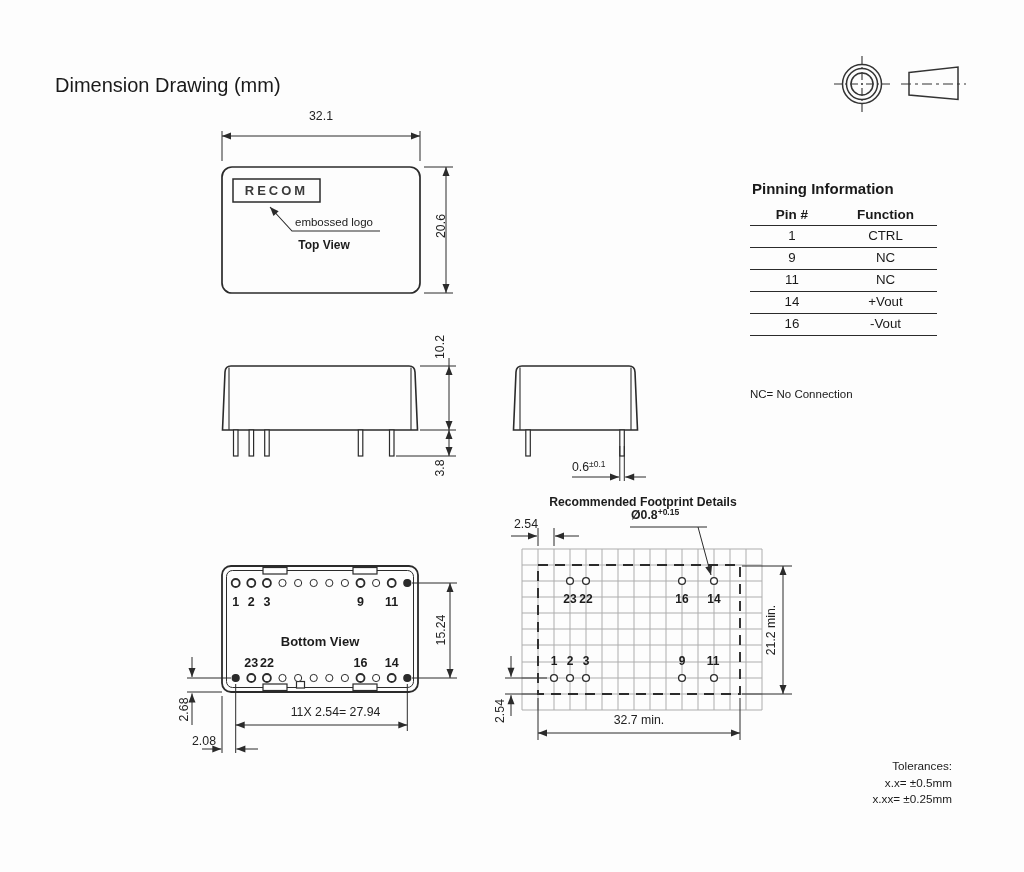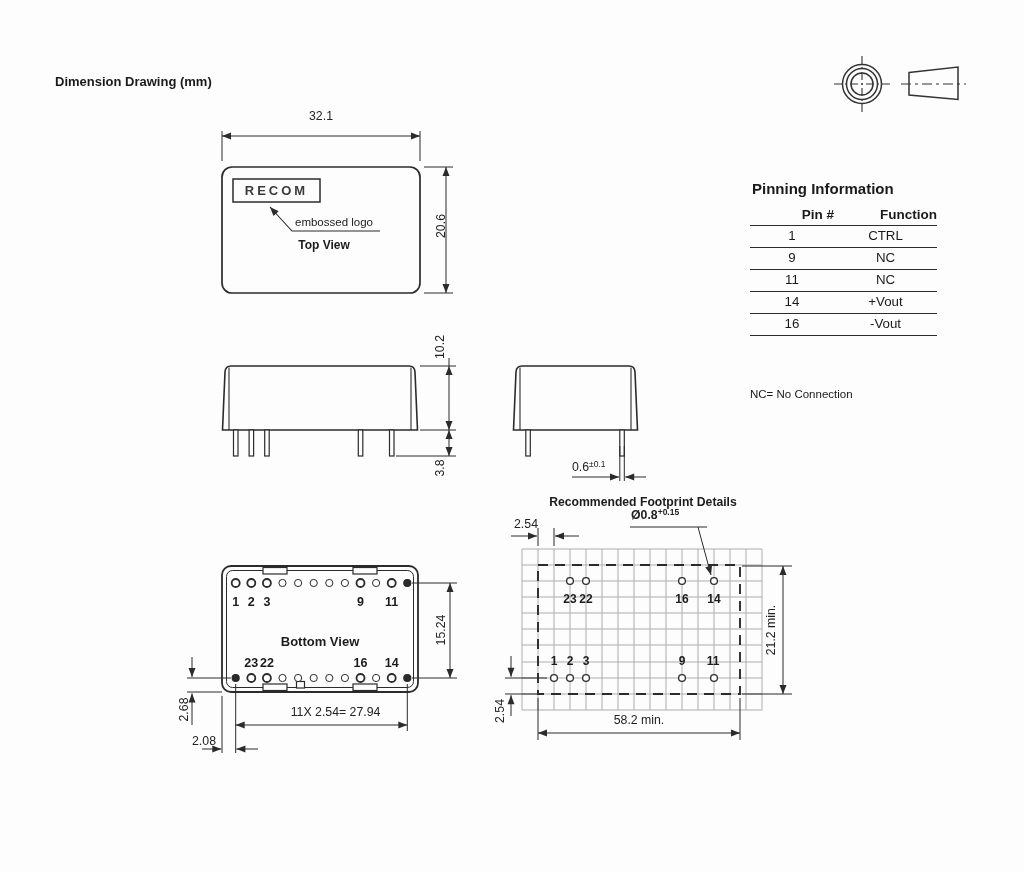--- a/index.html
+++ b/index.html
@@ -10,29 +10,29 @@
   .c{text-align:center;}
   .b{font-weight:bold;}
   .rot{transform:rotate(-90deg);transform-origin:center center;}
   .dim{font-size:12.3px;color:#222;}
   sup{font-size:8.5px;vertical-align:4px;letter-spacing:0;}
   .logo-text{position:absolute;left:233px;top:179px;width:87px;height:29px;z-index:2;
      text-align:center;line-height:23px;font-weight:bold;font-size:13px;letter-spacing:3px;color:#3a3a3a;}
   
   .pt-title{position:absolute;left:752px;top:180px;font-size:15px;font-weight:bold;z-index:2;}
   .pt-head{position:absolute;left:750px;top:204px;width:187px;height:21px;display:flex;z-index:2;}
-  .pt-head span{font-weight:bold;font-size:13.5px;line-height:21px;text-align:right;}
+  .pt-head span{font-weight:bold;font-size:13.5px;line-height:21px;text-align:center;}
   .pt-body{position:absolute;left:750px;top:225px;width:187px;border-bottom:1.5px solid #2b2b2b;z-index:2;}
   .pt-row{display:flex;height:22.1px;border-top:1.5px solid #2b2b2b;box-sizing:border-box;}
   .pt-row span{font-size:13.3px;line-height:20px;text-align:center;}
   .col1{width:84px;}
   .col2{flex:1;}
   .pt-note{position:absolute;left:750px;top:388px;font-size:11.5px;z-index:2;}
   .tol{position:absolute;left:780px;top:758px;width:172px;text-align:right;font-size:11.7px;line-height:16.5px;z-index:2;}
-  .title-main{position:absolute;left:55px;top:74px;font-size:13px;font-weight:bold;z-index:2;}
+  .title-main{position:absolute;left:55px;top:74px;font-size:20px;font-weight:normal;z-index:2;}
 </style>
 </head>
 <body>
 
 <div id="page">
 
   <svg id="linework" width="1024" height="872" viewBox="0 0 1024 872">
     <defs>
       <marker id="ah" viewBox="0 0 10 8" markerWidth="10" markerHeight="8" refX="9.5" refY="4" orient="auto-start-reverse" markerUnits="userSpaceOnUse">
         <path d="M0.5,0.5 L9.5,4 L0.5,7.5 Z" fill="#2b2b2b"></path>
@@ -235,21 +235,21 @@
   <div class="lbl b c" style="left:560px;top:593px;width:20px;">23</div>
   <div class="lbl b c" style="left:576px;top:593px;width:20px;">22</div>
   <div class="lbl b c" style="left:672px;top:593px;width:20px;">16</div>
   <div class="lbl b c" style="left:704px;top:593px;width:20px;">14</div>
   <div class="lbl b c" style="left:546px;top:655px;width:16px;">1</div>
   <div class="lbl b c" style="left:562px;top:655px;width:16px;">2</div>
   <div class="lbl b c" style="left:578px;top:655px;width:16px;">3</div>
   <div class="lbl b c" style="left:674px;top:655px;width:16px;">9</div>
   <div class="lbl b c" style="left:705px;top:655px;width:16px;">11</div>
   <div class="lbl dim c rot" style="left:736px;top:623px;width:72px;height:14px;">21.2 min.</div>
-  <div class="lbl dim c" style="left:589px;top:714px;width:100px;">58.2 min.</div>
+  <div class="lbl dim c" style="left:589px;top:714px;width:100px;">32.7 min.</div>
   <div class="lbl dim c rot" style="left:480px;top:704px;width:42px;height:14px;">2.54</div>
 
   <div class="pt-title">Pinning Information</div>
   <div class="pt-head">
     <span class="col1">Pin #</span>
     <span class="col2">Function</span>
   </div>
   <div class="pt-body">
     <div class="pt-row">
         <span class="col1">1</span>
@@ -267,14 +267,19 @@
         <span class="col1">14</span>
         <span class="col2">+Vout</span>
       </div>
     <div class="pt-row">
         <span class="col1">16</span>
         <span class="col2">-Vout</span>
       </div>
   </div>
   <div class="pt-note">NC= No Connection</div>
 
+  <div class="tol">
+    <div>Tolerances:</div>
+    <div>x.x= ±0.5mm</div>
+    <div>x.xx= ±0.25mm</div>
+  </div>
 
 </div>
 
 </body></html>

